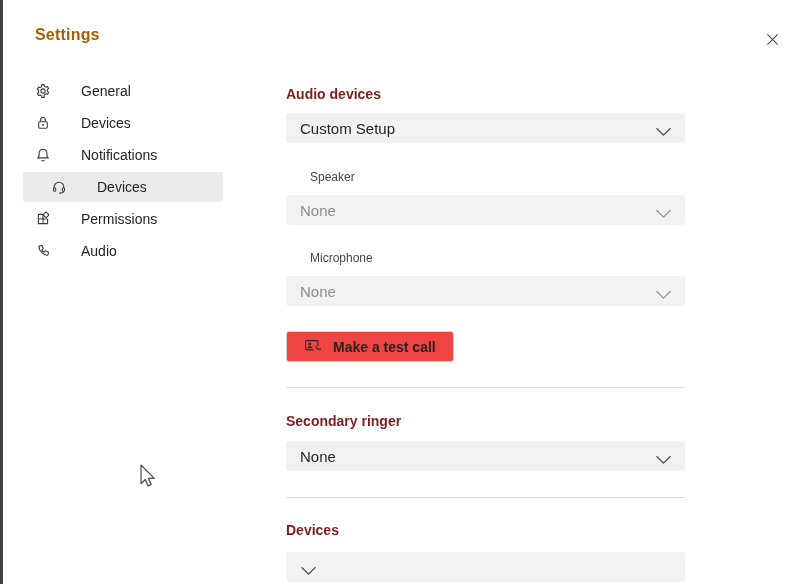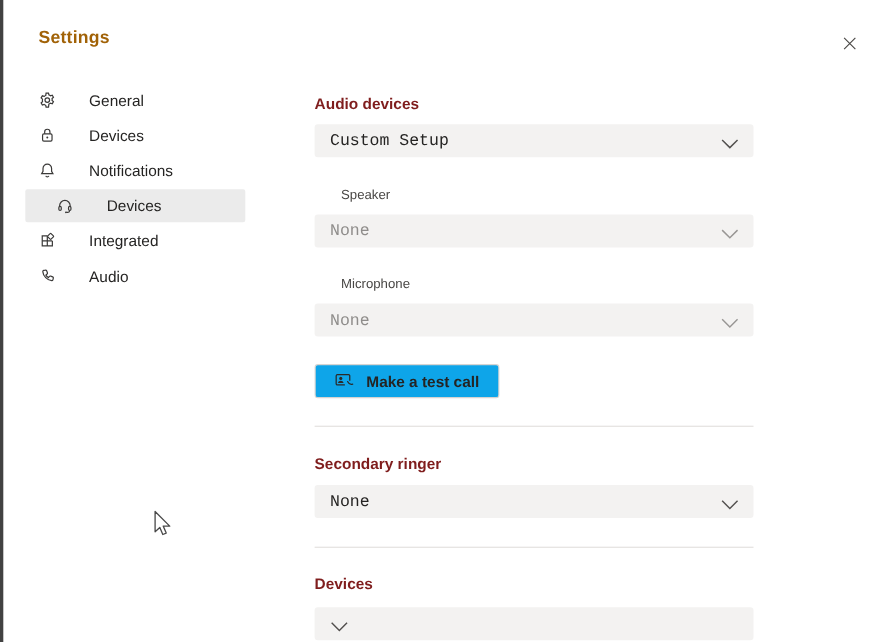--- a/index.html
+++ b/index.html
@@ -49,32 +49,32 @@
     font-size: 14px; font-weight: 700; color: #7f1d1d; margin: 0;
   }
   .field-label {
     position: absolute; left: 0;
     font-size: 12px; color: #484644; margin-left: 24px;
   }
   .select {
     position: absolute; left: 0; width: 399px; height: 30px;
     background: #f3f2f1; border-radius: 3px;
     display: flex; align-items: center; justify-content: space-between;
-    padding: 0 13px 0 14px; cursor: pointer; font-family: Liberation Mono, monospace;
+    padding: 0 13px 0 14px; cursor: pointer;
   }
   .select .val { font-size: 15px; color: #252423; }
   .select .chev { width: 17px; height: 10px; color: #52504e; display: block; }
   .select.disabled .val { color: #8f8d8b; }
   .select.disabled .chev { color: #989694; }
 
   .btn-test {
     position: absolute; left: 0; top: 331px; height: 31px;
     display: inline-flex; align-items: center; gap: 10px;
     padding: 0 17px;
-    background: #0ea5e9; border: 1px solid #d6d4d2; border-radius: 3px;
+    background: #ef4444; border: 1px solid #d6d4d2; border-radius: 3px;
     font-family: "Liberation Sans", sans-serif;
     font-size: 14px; font-weight: 600; color: #252423;
     cursor: pointer;
   }
   .btn-test .icn { width: 19px; height: 15px; color: #2b2a29; display: block; }
 
   .divider { position: absolute; left: 0; width: 399px; height: 1px; background: #e1dfdd; }
 
   #h-audio   { top: 86px; }
   #sel-audio { top: 113px; }
@@ -148,21 +148,21 @@
     <span>Devices</span>
   </div>
   <div class="side-item">
     <span class="icn">
       <svg viewBox="0 0 16 16" fill="none" stroke="currentColor" stroke-width="1.1">
         <path d="M8 3.4H3.4v9.2h9.2V8"></path>
         <path d="M8 3.4v9.2M3.4 8h9.2"></path>
         <rect x="8.9" y="1.8" width="4.2" height="4.2" rx="0.6" transform="rotate(45 11 3.9)" fill="#ffffff"></rect>
       </svg>
     </span>
-    <span>Integrated</span>
+    <span>Permissions</span>
   </div>
   <div class="side-item">
     <span class="icn">
       <svg viewBox="0 0 16 16" fill="none" stroke="currentColor" stroke-width="1.1">
         <path d="M6.2 2.6c.5-.14 1 .12 1.2.6l.7 1.8c.15.4.05.86-.27 1.15l-1.1 1a9.4 9.4 0 0 0 2.2 2.2l1-1.1c.3-.3.75-.4 1.15-.27l1.8.7c.48.2.74.7.6 1.2l-.4 1.5c-.13.5-.6.84-1.1.8C7.9 11.7 4.3 8.1 3.9 3.9c-.05-.5.3-.97.8-1.1z"></path>
       </svg>
     </span>
     <span>Audio</span>
   </div>
 </nav>

